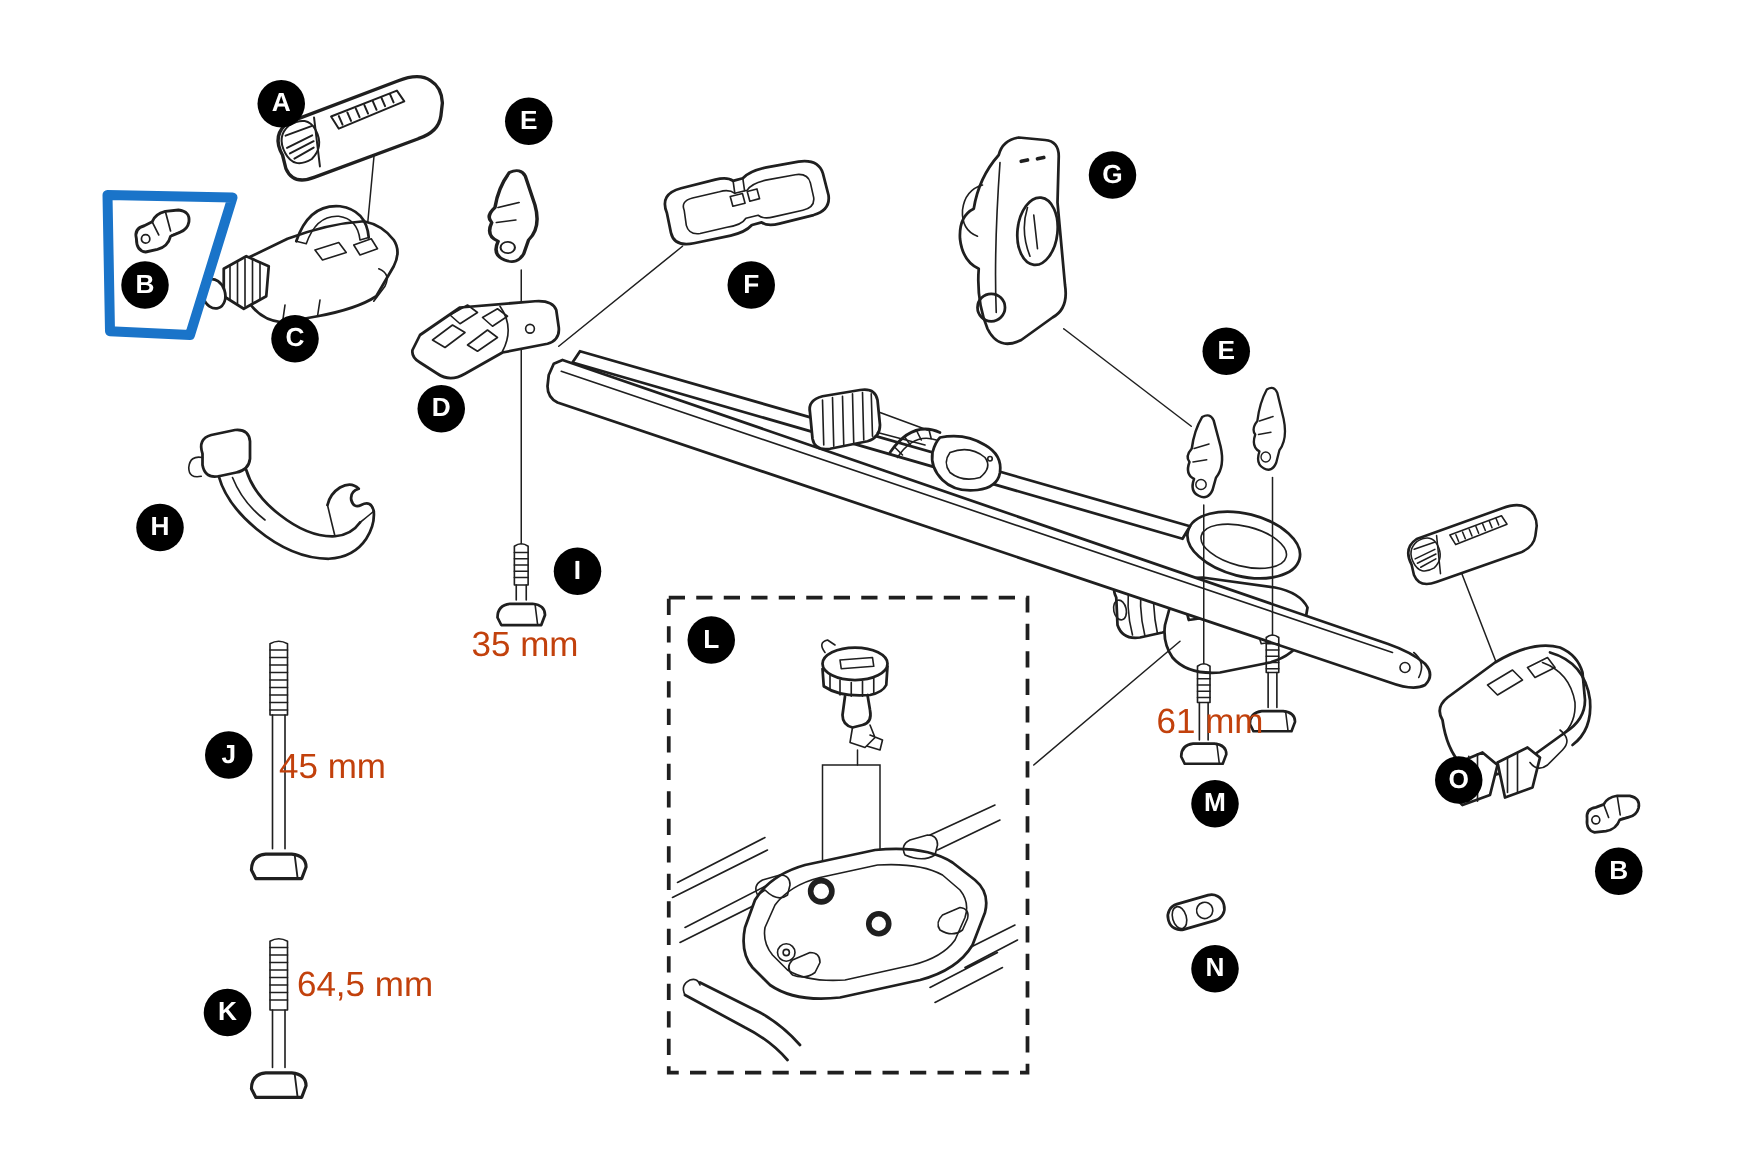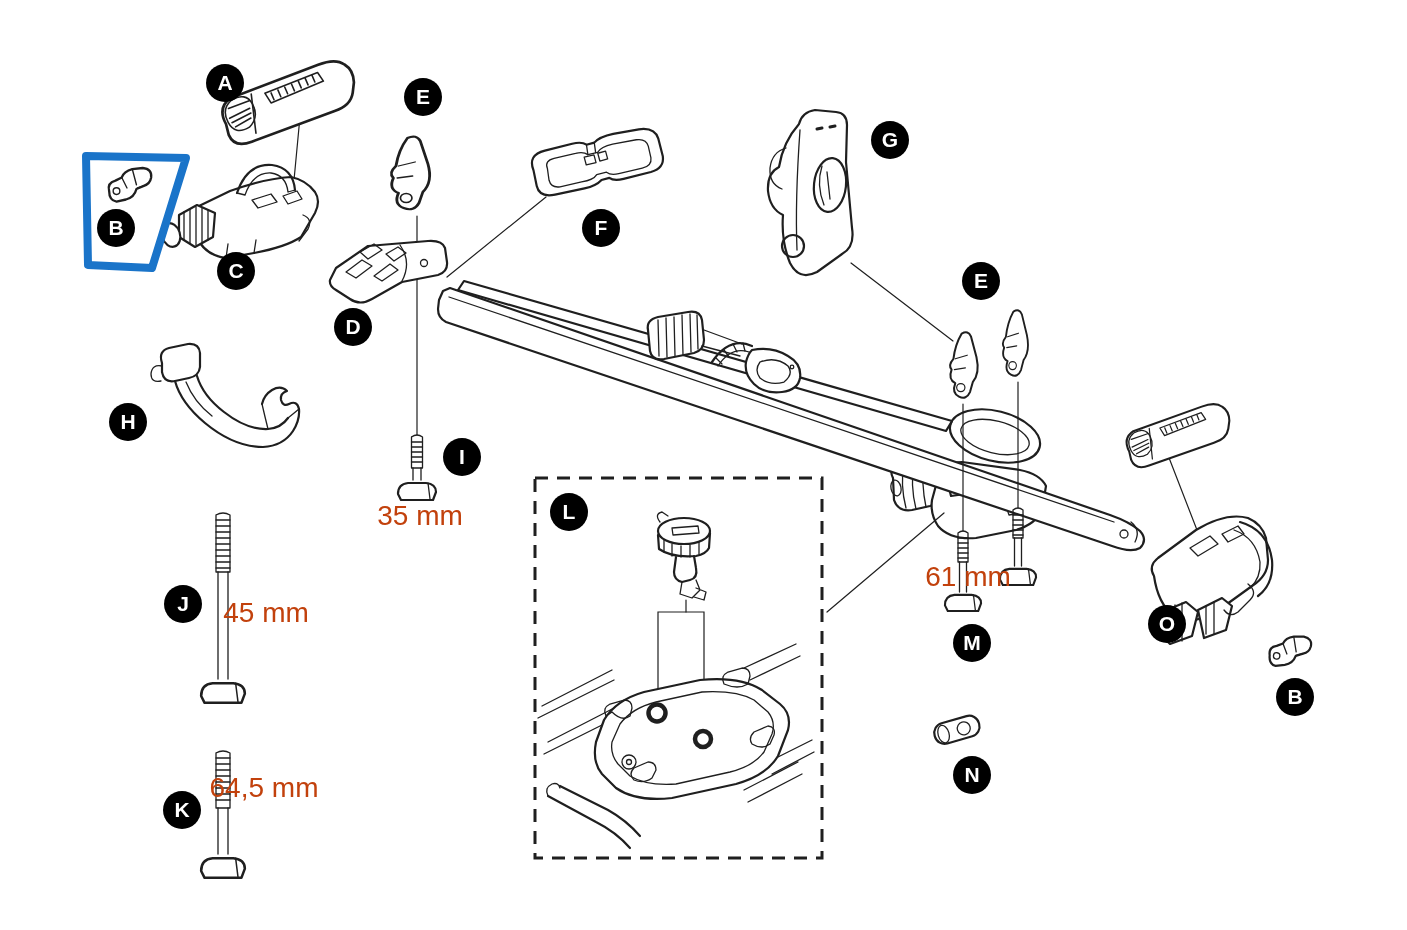--- a/index.html
+++ b/index.html
@@ -246,15 +246,15 @@
   <div class="marker" style="left: 183px; top: 604px;">J</div>
   <div class="marker" style="left: 182px; top: 810px;">K</div>
   <div class="marker" style="left: 569px; top: 512px;">L</div>
   <div class="marker" style="left: 972px; top: 643px;">M</div>
   <div class="marker" style="left: 972px; top: 775px;">N</div>
   <div class="marker" style="left: 1167px; top: 624px;">O</div>
   <div class="marker" style="left: 1295px; top: 697px;">B</div>
 
   <div class="dim" style="left: 420px; top: 516px;">35 mm</div>
   <div class="dim" style="left: 266px; top: 613px;">45 mm</div>
-  <div class="dim" style="left: 264px; top: 788px;">64,5 mm</div>
+  <div class="dim" style="left: 292px; top: 788px;">64,5 mm</div>
   <div class="dim" style="left: 926px; top: 577px; margin-left: 42px;">61 mm</div>
 </div>
 
 </body></html>

